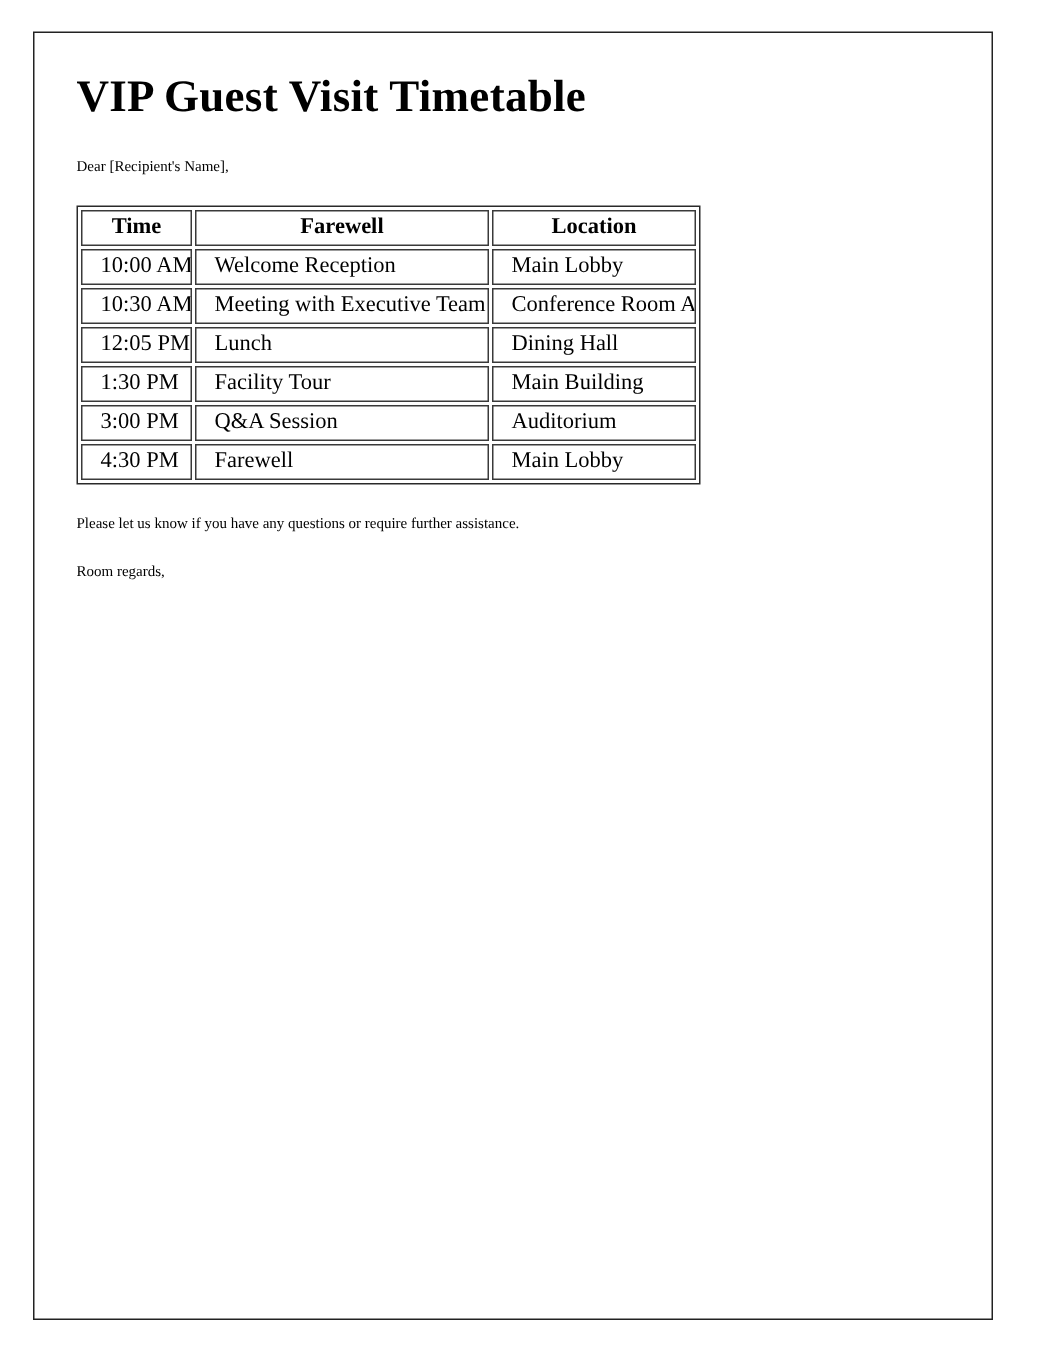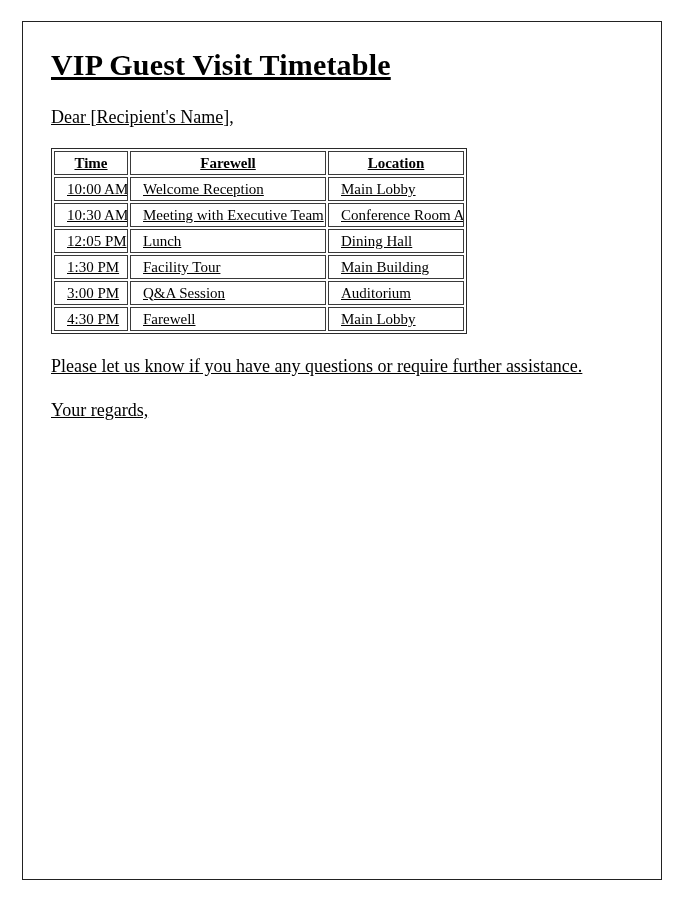--- a/index.html
+++ b/index.html
@@ -17,37 +17,36 @@
 
   .page-sheet {
     position: absolute;
     left: 22px;
     top: 21px;
     width: 640px;
     height: 859px;
     box-sizing: border-box;
     border: 1.5px solid #222222;
     background: #ffffff;
-    text-decoration: underline;
   }
 
   .page-inner {
     padding: 26px 28px 0 28px;
   }
 
   .doc-title {
     font-size: 30px;
     font-weight: bold;
     line-height: 1.15;
     margin: 0 0 22px 0;
     letter-spacing: 0.2px;
   }
 
   .para {
-    font-size: 18px;
+    font-size: 10px;
     line-height: 1.42;
     margin: 8px 0 17px 0;
     max-width: 565px;
   }
 
   .salutation { margin-bottom: 18px; }
 
   .intro { margin-bottom: 21px; }
 
   
@@ -148,17 +147,17 @@
         <tr>
           <td>4:30 PM</td>
           <td>Farewell</td>
           <td>Main Lobby</td>
         </tr>
       </tbody>
     </table>
 
     <p class="para closing">Please let us know if you have any questions or require further assistance.</p>
 
-    <p class="para regards">Your regards,</p>
+    <p class="para regards">Room regards,</p>
 
 
   </div>
 </div>
 
 </body></html>

